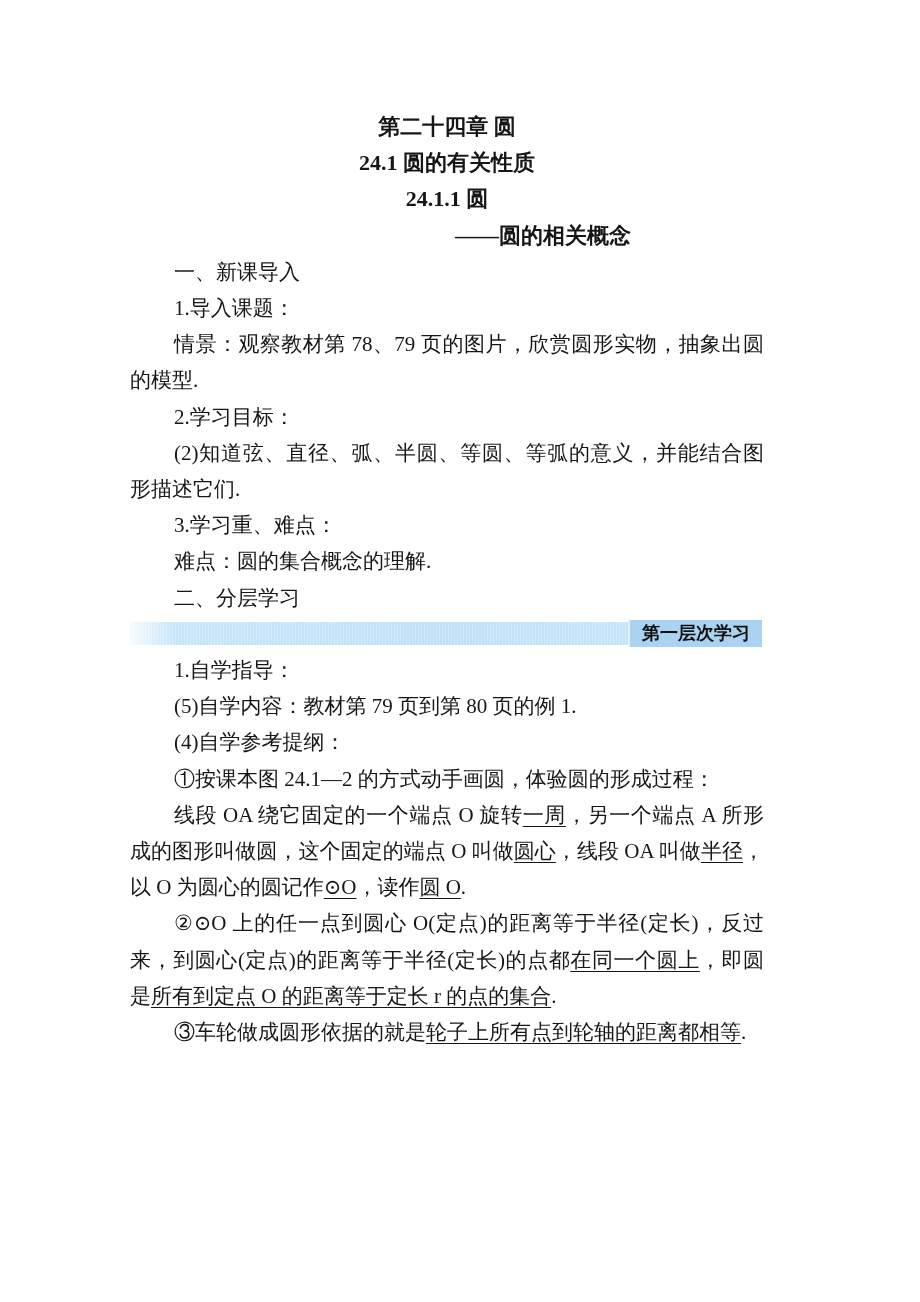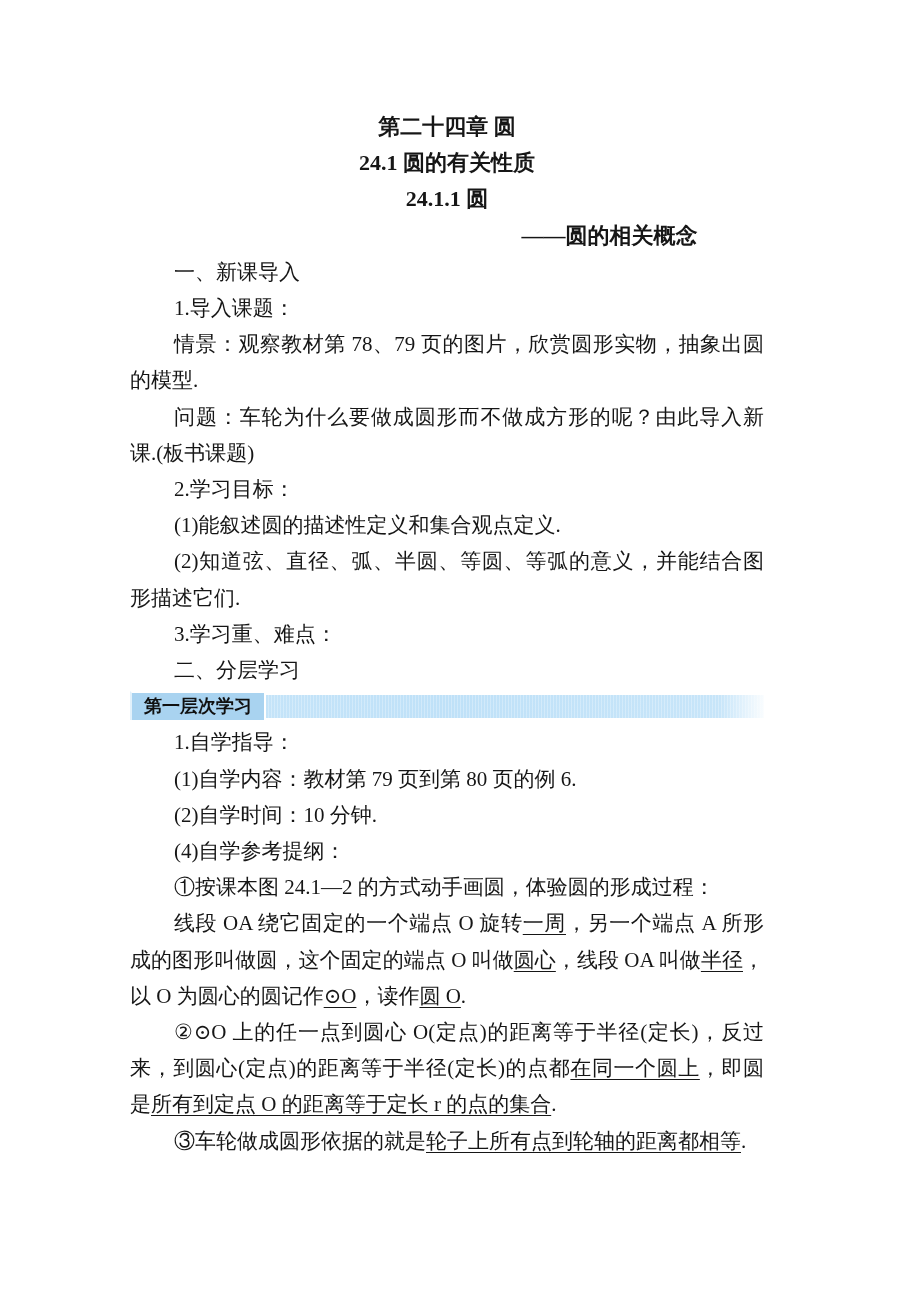--- a/index.html
+++ b/index.html
@@ -13,40 +13,40 @@
   }
   .content { padding:109px 130px 0 130px; }
   .t-line {
     margin:0;
     font-size:22px;
     font-weight:bold;
     line-height:36.2px;
     text-align:center;
     white-space:pre;
   }
-  .t-sub { text-align:center; padding-left:325px; }
+  .t-sub { text-align:left; padding-left:325px; }
   .para {
     margin:0;
     font-size:21px;
     line-height:36.2px;
     text-align:justify;
     text-indent:44px;
   }
   .u {
     text-decoration:underline;
     text-underline-offset:4px;
     text-decoration-thickness:1px;
     text-decoration-skip-ink:none;
   }
   .banner {
     height:23px;
     margin:6.6px 0;
     display:flex;
     align-items:center;
-    justify-content:flex-start;
+    justify-content:flex-end;
     background:
       repeating-linear-gradient(90deg, rgba(255,255,255,0.28) 0 1px, rgba(255,255,255,0) 1px 3px),
       linear-gradient(90deg, rgba(199,229,249,0.15) 0%, #c7e5f9 7%, #bfe1f8 50%, #c7e5f9 93%, rgba(199,229,249,0.10) 100%);
   }
   .banner-label {
     font-family:"Liberation Sans","DejaVu Sans",sans-serif;
     font-size:18px;
     font-weight:bold;
     color:#101010;
     background:#a9d3f0;
@@ -67,32 +67,30 @@
     <div class="titles">
       <p class="t-line">第二十四章 圆</p>
       <p class="t-line">24.1 圆的有关性质</p>
       <p class="t-line">24.1.1 圆</p>
       <p class="t-line t-sub">——圆的相关概念</p>
     </div>
     <div id="doc-body">
         <p class="para"><span>一、新课导入</span></p>
         <p class="para"><span>1.导入课题：</span></p>
         <p class="para"><span>情景：观察教材第 78、79 页的图片，欣赏圆形实物，抽象出圆的模型.</span></p>
-        <p class="para"><span>问题：车轮为什么要做成圆形而不做成方形的呢？由此导入新课.(板书课题)</span></p>
         <p class="para"><span>2.学习目标：</span></p>
-        <p class="para"><span>(1)能叙述圆的描述性定义和集合观点定义.</span></p>
         <p class="para"><span>(2)知道弦、直径、弧、半圆、等圆、等弧的意义，并能结合图形描述它们.</span></p>
         <p class="para"><span>3.学习重、难点：</span></p>
+        <p class="para"><span>难点：圆的集合概念的理解.</span></p>
         <p class="para"><span>二、分层学习</span></p>
         <div class="banner">
           <span class="banner-label">第一层次学习</span>
         </div>
         <p class="para"><span>1.自学指导：</span></p>
-        <p class="para"><span>(1)自学内容：教材第 79 页到第 80 页的例 6.</span></p>
-        <p class="para"><span>(2)自学时间：10 分钟.</span></p>
+        <p class="para"><span>(5)自学内容：教材第 79 页到第 80 页的例 1.</span></p>
         <p class="para"><span>(4)自学参考提纲：</span></p>
         <p class="para"><span>①按课本图 24.1—2 的方式动手画圆，体验圆的形成过程：</span></p>
         <p class="para"><span>线段 OA 绕它固定的一个端点 O 旋转</span><span class="u">一周</span><span>，另一个端点 A 所形成的图形叫做圆，这个固定的端点 O 叫做</span><span class="u">圆心</span><span>，线段 OA 叫做</span><span class="u">半径</span><span>，以 O 为圆心的圆记作</span><span class="u">⊙O</span><span>，读作</span><span class="u">圆 O</span><span>.</span></p>
         <p class="para"><span>②⊙O 上的任一点到圆心 O(定点)的距离等于半径(定长)，反过来，到圆心(定点)的距离等于半径(定长)的点都</span><span class="u">在同一个圆上</span><span>，即圆是</span><span class="u">所有到定点 O 的距离等于定长 r 的点的集合</span><span>.</span></p>
         <p class="para"><span>③车轮做成圆形依据的就是</span><span class="u">轮子上所有点到轮轴的距离都相等</span><span>.</span></p>
       </div>
   </div>
 </div>
 
 </body></html>

